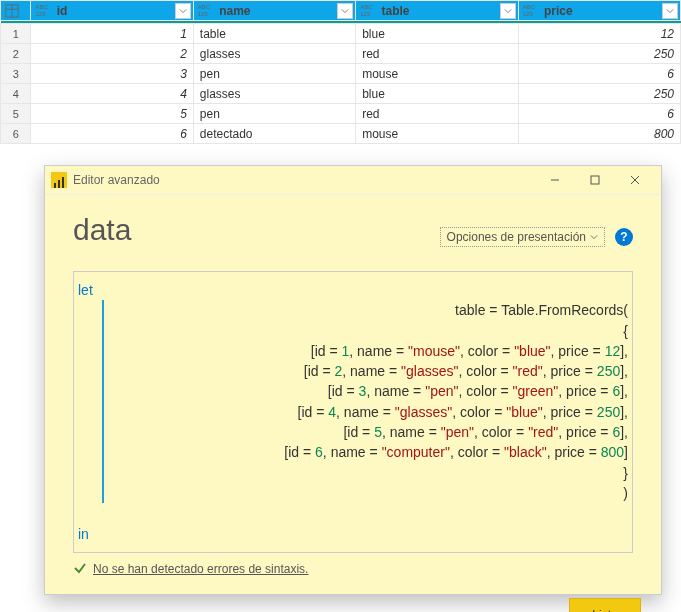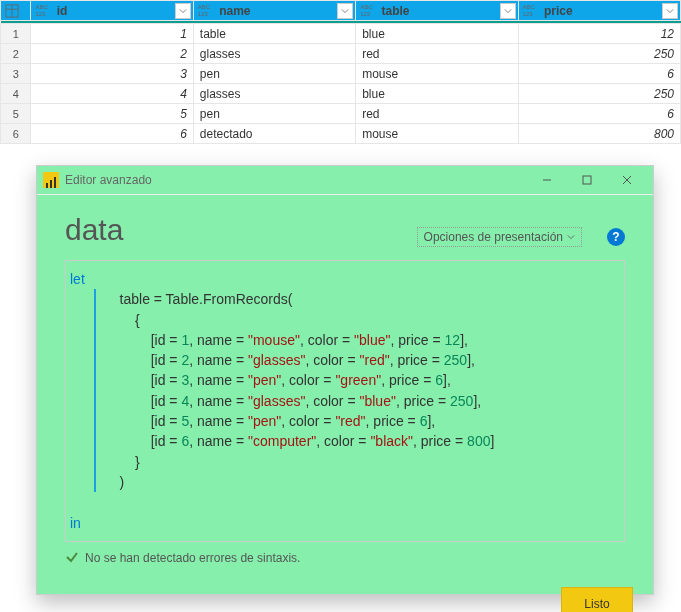--- a/index.html
+++ b/index.html
@@ -18,42 +18,42 @@
   .col-label { vertical-align: middle; color: #444; font-weight: 600; font-size: 12px; }
   .dropdown-btn { position: absolute; right: 2px; top: 2px; width: 16px; height: 16px; border: 1px solid #ccc; background: #fff; display: flex; align-items: center; justify-content: center; }
   .dropdown-btn svg { width: 8px; height: 8px; }
   .row-num { background: #f3f3f3; text-align: center; color: #555; font-size: 11px; }
   .data-grid td.cell { padding: 0 6px; font-size: 12px; color: #333; }
   .data-grid td.numr { text-align: right; font-style: italic; }
   .sel-bar { height: 3px; background: #0f9d8f; }
   .sel-bar td { border: none; padding: 0; height: 3px; }
 
   
-  .dialog { position: absolute; left: 36px; top: 165px; width: 618px; height: 430px; background: #86efac; border: 1px solid #ccc; box-shadow: 0 8px 20px rgba(0,0,0,0.25); display: flex; flex-direction: column; }
+  .dialog { position: absolute; left: 44px; top: 165px; width: 618px; height: 430px; background: #fef9c3; border: 1px solid #ccc; box-shadow: 0 8px 20px rgba(0,0,0,0.25); display: flex; flex-direction: column; }
   .dialog-titlebar { height: 30px; display: flex; align-items: center; padding: 0 6px; color: #666; font-size: 12px; border-bottom: 1px solid #eee; }
   .pbi-icon { width: 16px; height: 16px; background: #f2c811; margin-right: 6px; display: flex; align-items: flex-end; justify-content: center; }
   .pbi-icon span { display: block; width: 2px; background: #333; margin: 0 1px; }
   .titlebar-spacer { flex: 1; }
   .win-btn { width: 40px; height: 28px; display: flex; align-items: center; justify-content: center; color: #555; }
   .win-btn svg { width: 10px; height: 10px; }
 
   .dialog-body { flex: 1; padding: 18px 28px 10px 28px; display: flex; flex-direction: column; }
-  .body-head { display: flex; align-items: flex-end; justify-content: space-between; margin-bottom: 13px; }
+  .body-head { display: flex; align-items: flex-end; justify-content: space-between; margin-bottom: 24px; }
   .body-title { font-size: 30px; font-weight: 300; color: #555; }
-  .body-head-right { display: flex; align-items: center; gap: 25px; }
+  .body-head-right { display: flex; align-items: center; gap: 10px; }
   .display-opts { border: 1px dotted #999; padding: 2px 6px; color: #555; font-size: 12px; display: flex; align-items: center; gap: 4px; }
   .help-icon { width: 18px; height: 18px; border-radius: 50%; background: #0078d4; color: #fff; display: flex; align-items: center; justify-content: center; font-size: 12px; font-weight: bold; }
 
   .code-area { flex: 1; border: 1px solid #ccc; padding: 8px 4px; font-family: Liberation Sans, sans-serif; font-size: 14px; line-height: 1.45; color: #333; overflow: auto; white-space: pre; position: relative; }
-  .gutter { border-left: 2px solid #1ba1e2; padding-left: 8px; margin-left: 24px; display: block; }
+  .gutter { border-left: 2px solid #1ba1e2; padding-left: 8px; margin-left: 24px; display: block; text-align: right; }
   .kw { color: #0078d4; }
   .num { color: #098658; }
   .str { color: #a31515; }
 
-  .status-row { display: flex; align-items: center; gap: 6px; margin-top: 8px; color: #555; font-size: 12px; }
+  .status-row { display: flex; align-items: center; gap: 6px; margin-top: 8px; color: #555; font-size: 12px; text-decoration: underline; }
   .check-icon { color: #4a8a3a; }
 
   .dialog-footer { padding: 10px 20px 16px; display: flex; justify-content: flex-end; gap: 10px; }
   .btn { min-width: 72px; height: 34px; border: 1px solid #aaa; background: #fff; font-size: 12px; display: flex; align-items: center; justify-content: center; color: #333; cursor: pointer; }
   .btn-primary { background: #f2c811; border-color: #d9b30f; }
 
   .col-id { width: 160px; }
   .col-name { width: 160px; }
   .col-color { width: 160px; }
   .col-price { width: 160px; }

